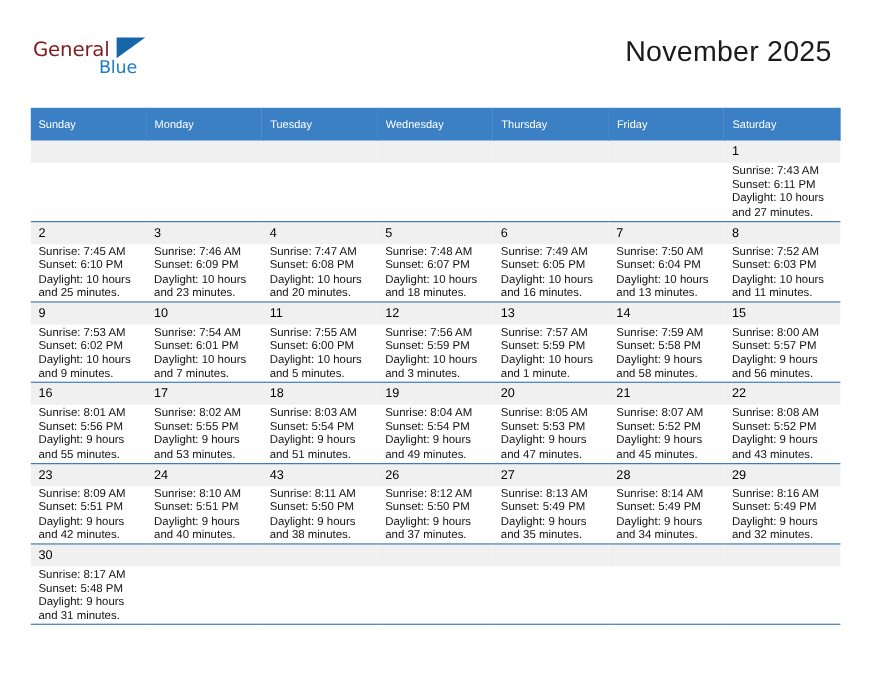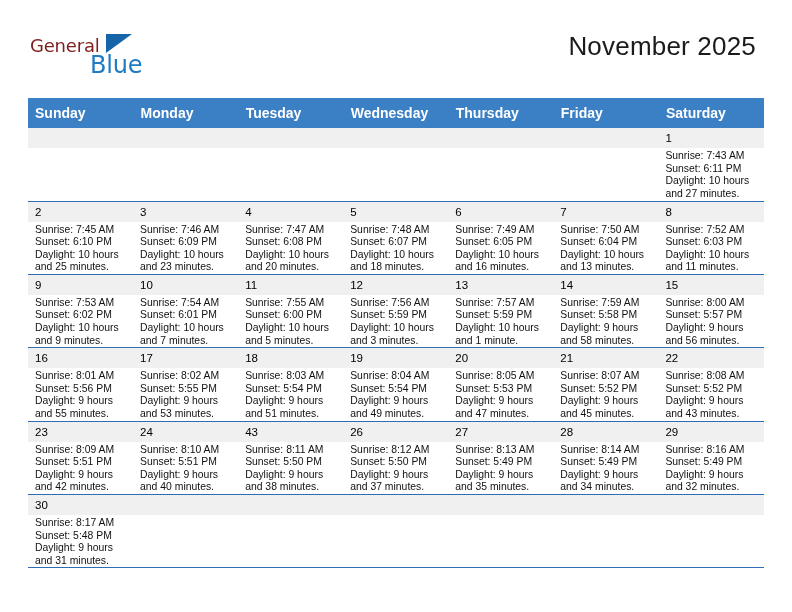--- a/index.html
+++ b/index.html
@@ -47,21 +47,21 @@
     top: 4px;
     width: 0;
     height: 0;
     border-left: 26px solid #1565a8;
     border-bottom: 19px solid transparent;
   }
   .logo-blue {
     position: absolute;
     left: 60px;
     top: 23px;
-    font-size: 24px;
+    font-size: 16px;
     color: #1e7cc4;
     font-family: "DejaVu Sans", sans-serif;
     letter-spacing: -0.2px;
   }
   .titles {
     text-align: right;
     padding-top: 0px;
   }
   .cal-title {
     font-size: 26px;
@@ -81,22 +81,22 @@
   
   .calendar {
     margin: 24px 28px 0 28px;
     width: 736px;
     border-collapse: collapse;
     table-layout: fixed;
   }
   .calendar thead th {
     background: #3b7fc4;
     color: #ffffff;
-    font-size: 14px;
-    font-weight: bold;
+    font-size: 10px;
+    font-weight: normal;
     text-align: left;
     padding: 5px 0 5px 7px;
     height: 30px;
     border-right: 1px solid #3b7fc4;
   }
   .calendar tbody td {
     vertical-align: top;
     border-bottom: 1px solid #2e6db4;
     height: 73px;
     padding: 0;

